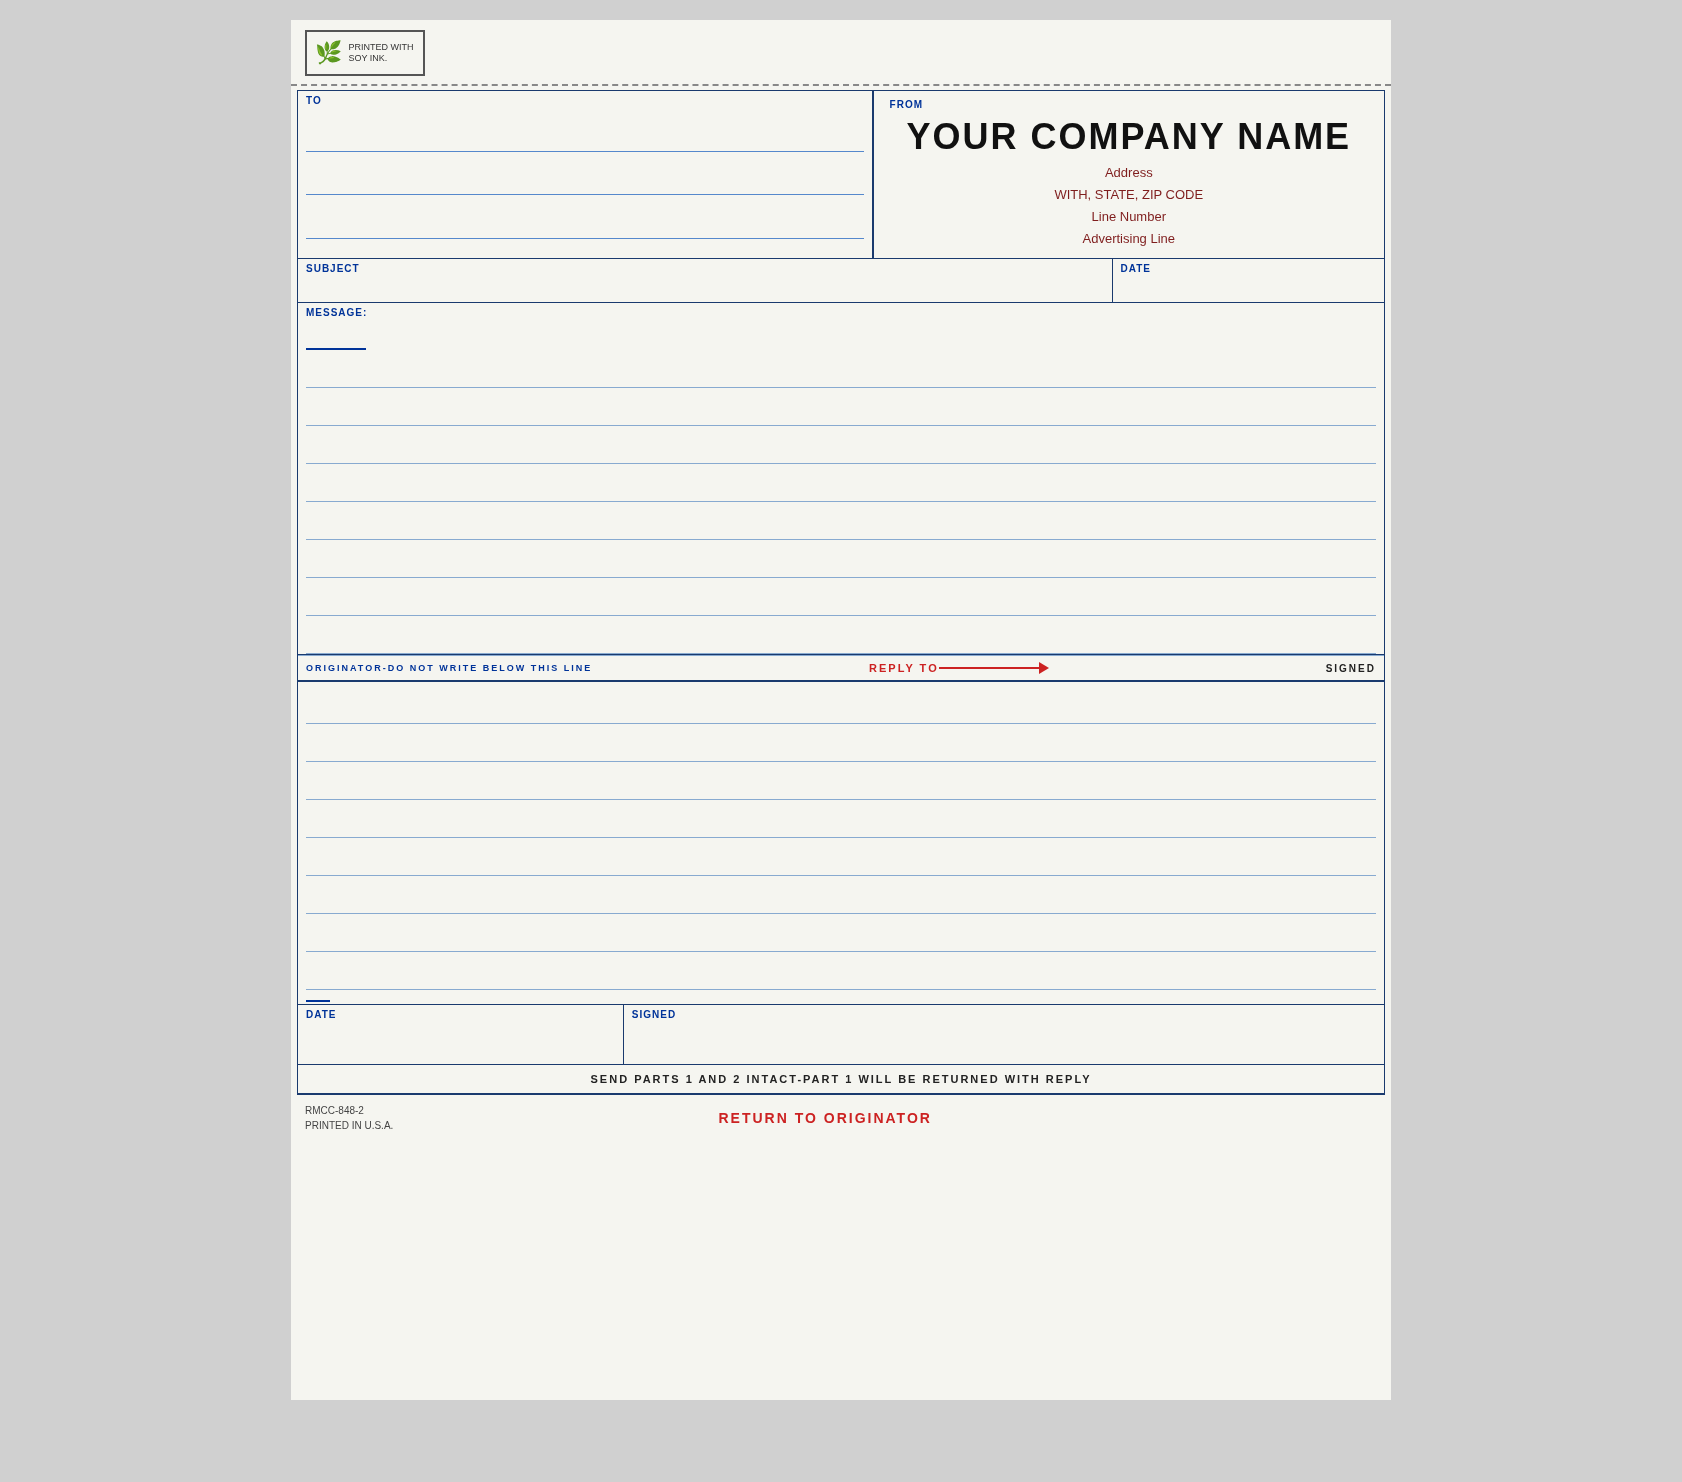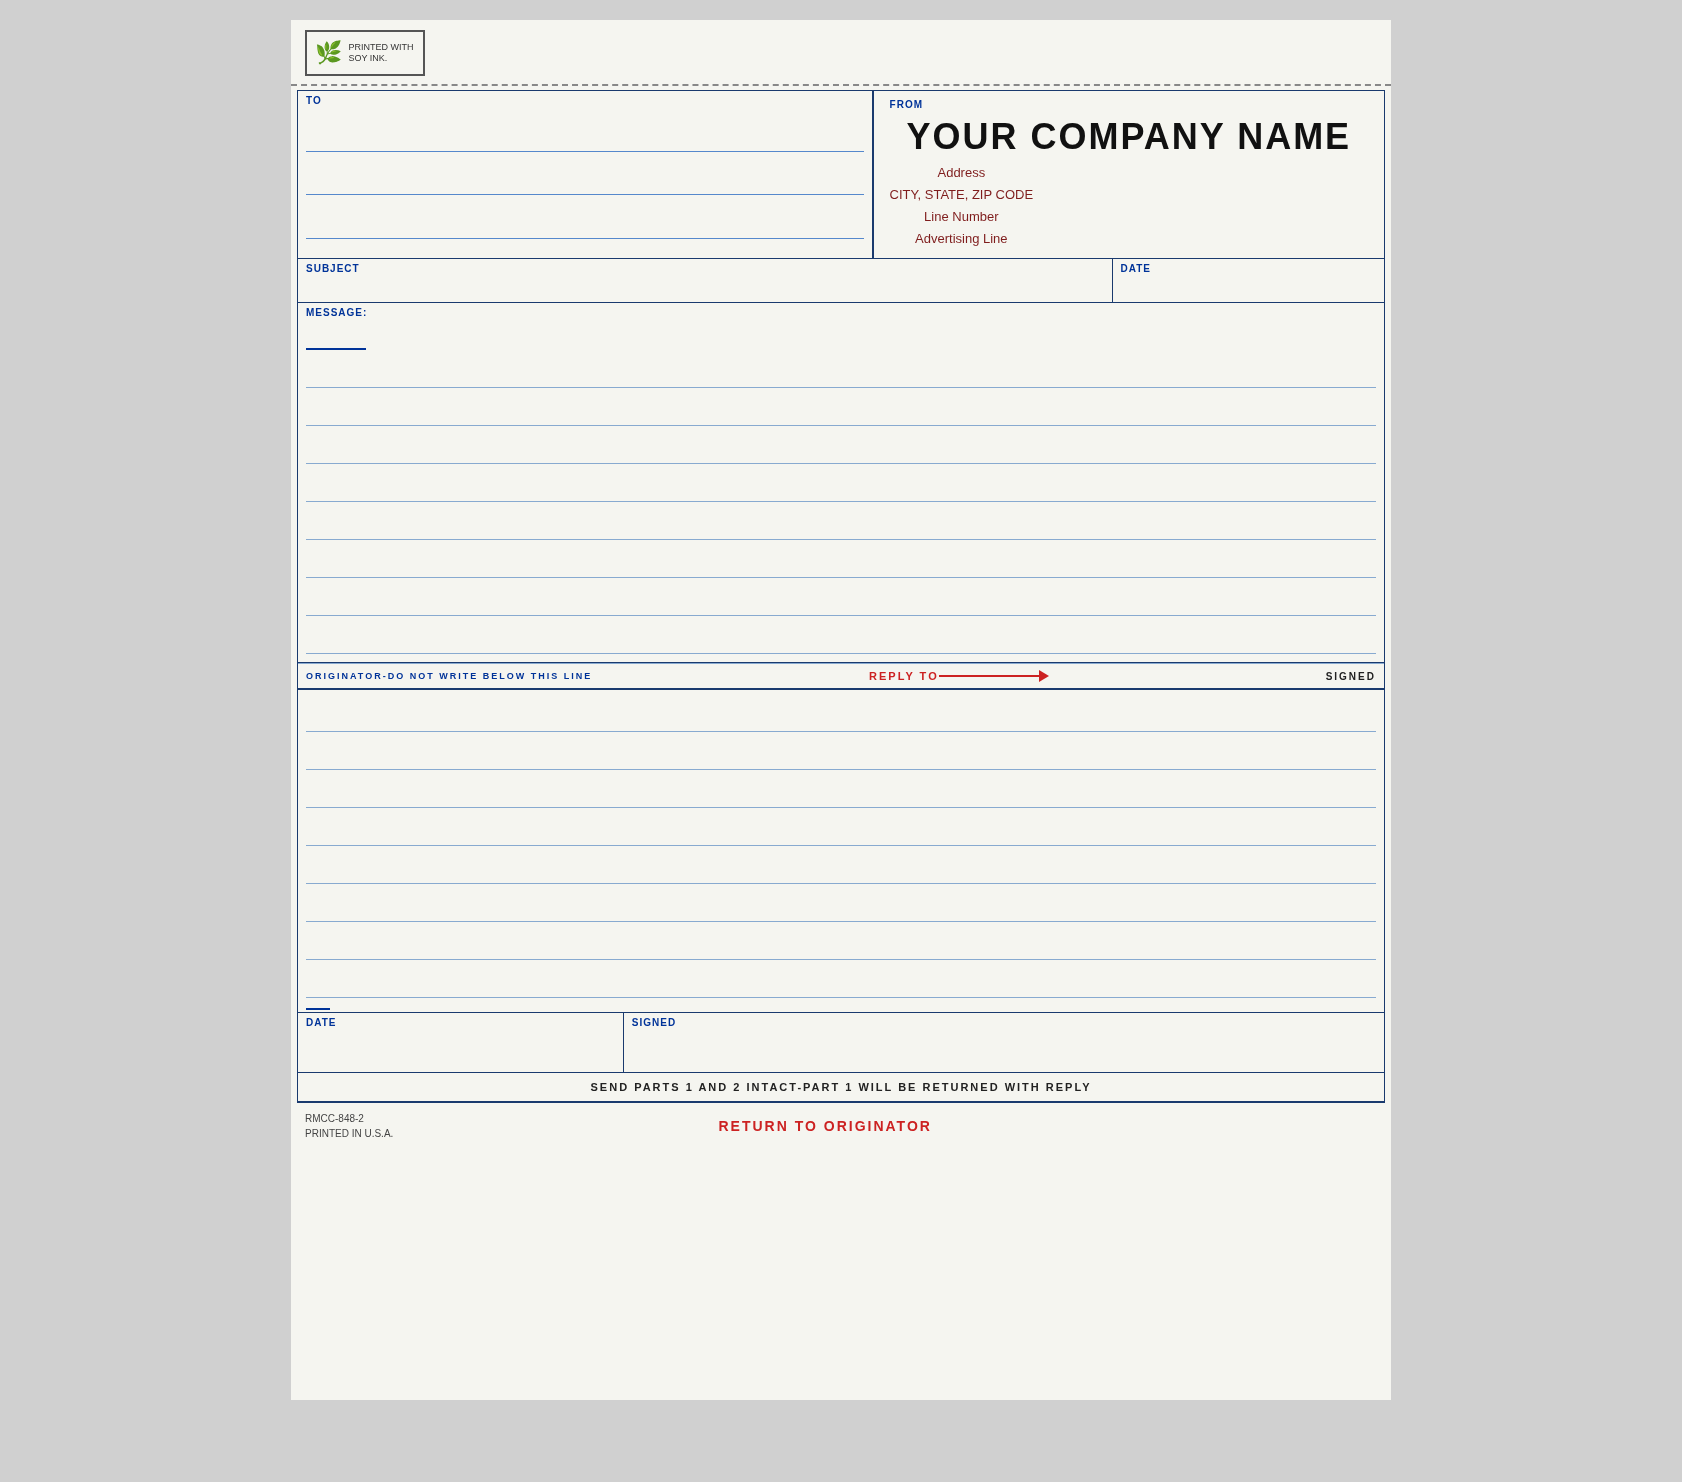--- a/index.html
+++ b/index.html
@@ -100,21 +100,21 @@
       width: 100%;
       margin-bottom: 2px;
     }
 
     .from-section {
       flex: 1;
       padding: 8px 16px;
       text-align: center;
       display: flex;
       flex-direction: column;
-      align-items: flex-start;
+      align-items: center;
     }
 
     .company-name {
       font-size: 36px;
       font-weight: 900;
       color: #111;
       letter-spacing: 2px;
       text-align: center;
       width: 100%;
       margin-top: 4px;
@@ -141,21 +141,21 @@
       padding: 4px 8px;
     }
 
     .date-section {
       flex: 1;
       padding: 4px 8px;
     }
 
     
     .message-section {
-      padding: 4px 8px 8px 8px;
+      padding: 4px 8px 0 8px;
       border-bottom: 1.5px solid #1a3a6e;
     }
 
     .message-lines {
       padding: 0 0 0 0;
     }
 
     .message-line-first {
       border-bottom: 2px solid #003399;
       height: 28px;
@@ -339,21 +339,21 @@
           <div class="input-line"></div>
           <div class="input-line"></div>
           <div class="input-line"></div>
         </div>
       </div>
       <div class="from-section">
         <div class="from-label-small">FROM</div>
         <div class="company-name">YOUR COMPANY NAME</div>
         <div class="company-details">
           <div>Address</div>
-          <div>CITY, STATE, ZIP CODE</div>
+          <div>WITH, STATE, ZIP CODE</div>
           <div>Line Number</div>
           <div>Advertising Line</div>
         </div>
       </div>
     </div>
 
     <div class="subject-date-row">
       <div class="subject-section">
         <div class="field-label">SUBJECT</div>
       </div>

